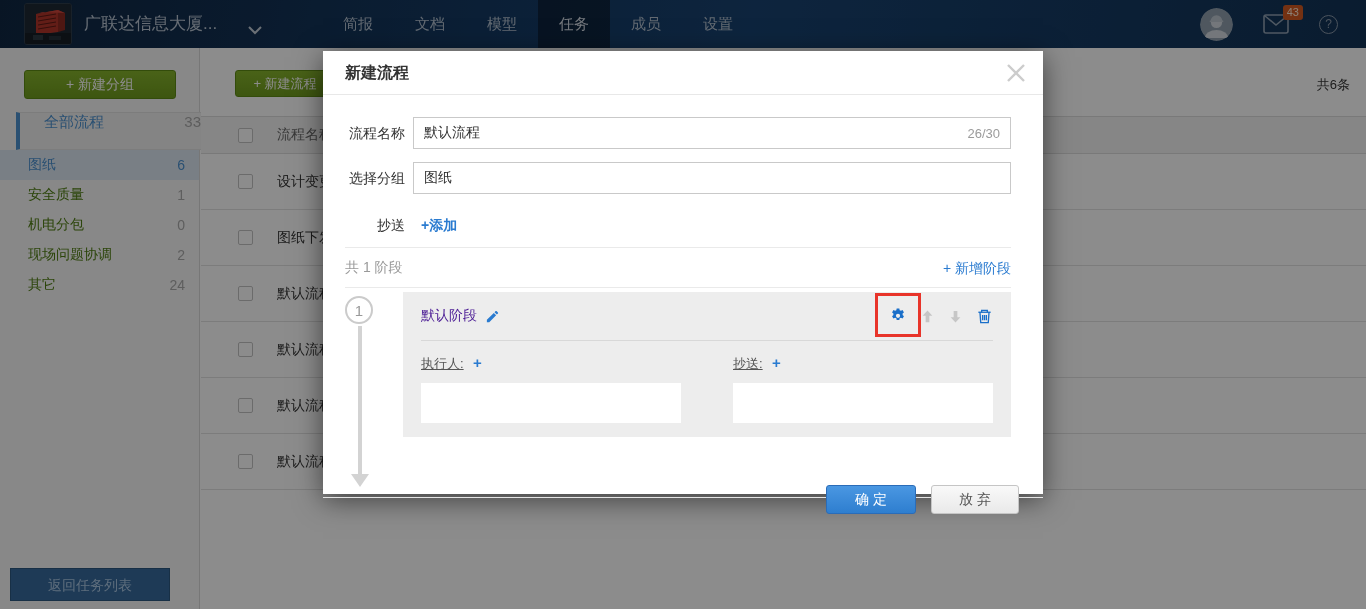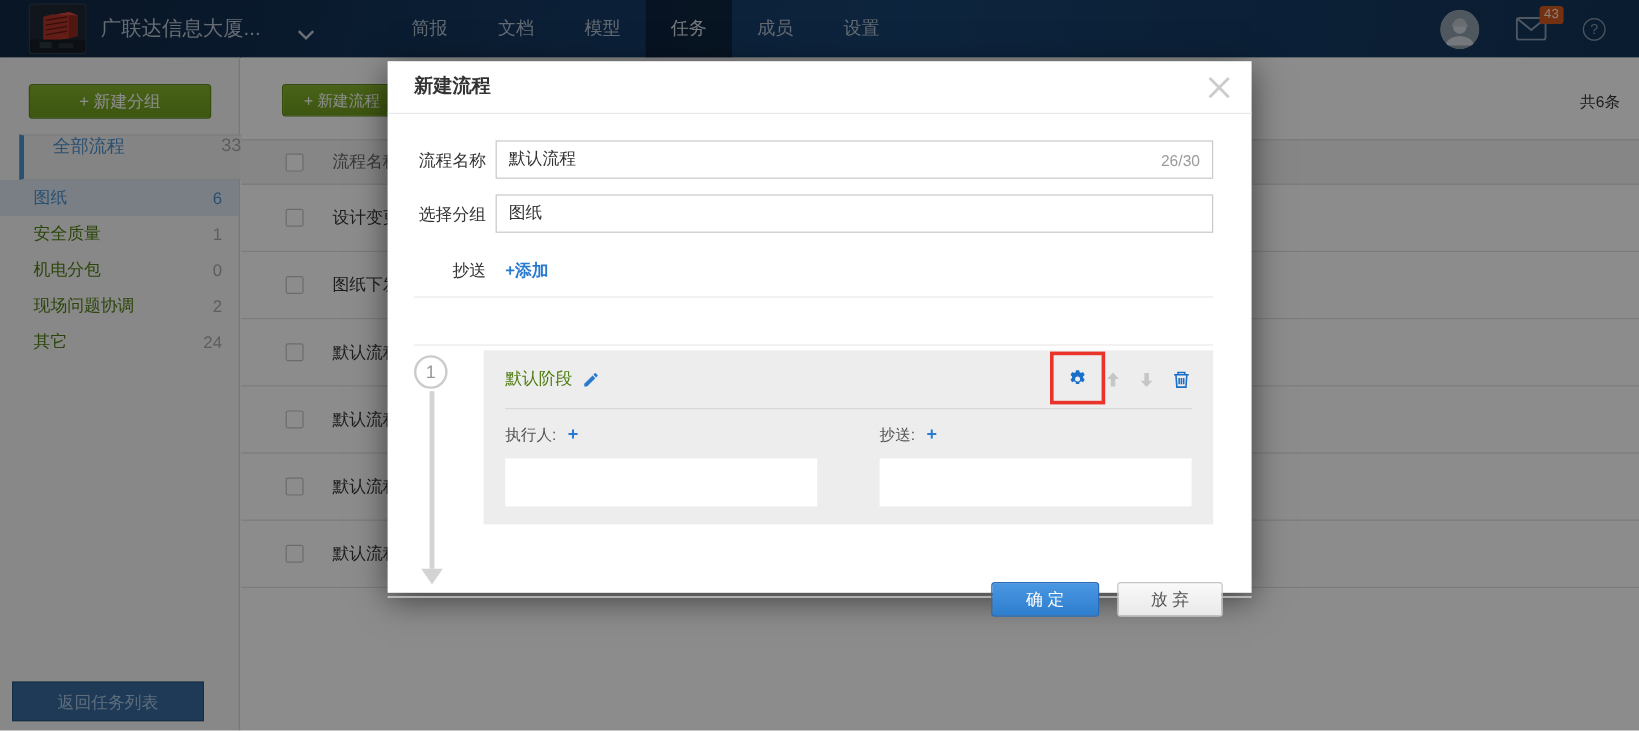--- a/index.html
+++ b/index.html
@@ -84,31 +84,31 @@
   .stage-summary { color:#999; font-size:14px; }
   .m-div2 { position:absolute; left:22px; right:32px; top:236px; border-top:1px solid #eaeaea; }
   .stage-region { position:absolute; left:22px; right:32px; top:241px; height:205px; }
   .stage-circle { position:absolute; left:0; top:4px; width:28px; height:28px; border:2px solid #cbcbcb;
     border-radius:50%; color:#999; font-size:15px; text-align:center; line-height:25px; background:#fff; }
   .stage-vline { position:absolute; left:13px; top:34px; width:4px; height:148px; background:#d3d3d3; }
   .stage-arrow { position:absolute; left:6px; top:182px; width:0; height:0;
     border-left:9px solid transparent; border-right:9px solid transparent; border-top:13px solid #d3d3d3; }
   .stage-card { position:absolute; left:58px; right:0; top:0; height:145px; background:#ededed; }
   .card-header { height:48px; display:flex; align-items:center; padding:0 18px; }
-  .stage-name { font-size:14px; color:#4d7c0f; }
+  .stage-name { font-size:14px; color:#4c1d95; }
   .pencil { margin-left:8px; cursor:pointer; display:flex; }
   .card-icons { margin-left:auto; display:flex; align-items:center; gap:13px; }
   .icon-btn { cursor:pointer; display:flex; }
   .gear-wrap { position:relative; }
   .red-box { position:absolute; left:-14px; top:-14px; width:46px; height:44px;
     border:3px solid #e8342a; pointer-events:none; }
   .card-line { border-top:1px solid #d8d8d8; margin:0 18px; }
   .card-body { display:flex; gap:52px; padding:13px 0 0 18px; }
   .cb-col { width:260px; }
-  .cb-label { font-size:13px; color:#555; }
+  .cb-label { font-size:13px; color:#555;text-decoration:underline; }
   .cb-plus { color:#2a7bd0; font-weight:bold; font-size:15px; margin-left:5px; cursor:pointer; }
   .cb-box { height:40px; background:#fff; margin-top:10px; }
   .m-foot-div { position:absolute; left:0; right:0; top:446px; border-top:1px solid #e5e5e5; }
   .m-footer { position:absolute; left:0; right:0; top:447px; bottom:0; display:flex;
     justify-content:flex-end; align-items:flex-end; padding:16px 24px 0 0; gap:15px; }
   .btn-confirm { width:90px; height:29px; background:linear-gradient(#4a97e2,#2e7ecf);
     border:1px solid #2a6cb8; border-radius:3px; color:#fff; font-size:14px;
     line-height:27px; text-align:center; cursor:pointer; }
   .btn-cancel { width:88px; height:29px; background:linear-gradient(#f9f9f9,#e9e9e9);
     border:1px solid #c5c5c5; border-radius:3px; color:#555; font-size:14px;
@@ -267,20 +267,24 @@
       </span>
     </div>
 
     <div class="form-row row-cc">
       <span class="f-label" style="line-height:22px">抄送</span>
       <span class="link-blue" style="margin-left:8px;font-weight:bold">+添加</span>
     </div>
 
     <div class="m-div1"></div>
 
+    <div class="stage-bar">
+      <span class="stage-summary">共 1 阶段</span>
+      <span class="link-blue">+ 新增阶段</span>
+    </div>
 
     <div class="m-div2"></div>
 
     <div class="stage-region">
       <div class="stage-circle">1</div>
       <div class="stage-vline"></div>
       <div class="stage-arrow"></div>
 
       <div class="stage-card">
         <div class="card-header">

